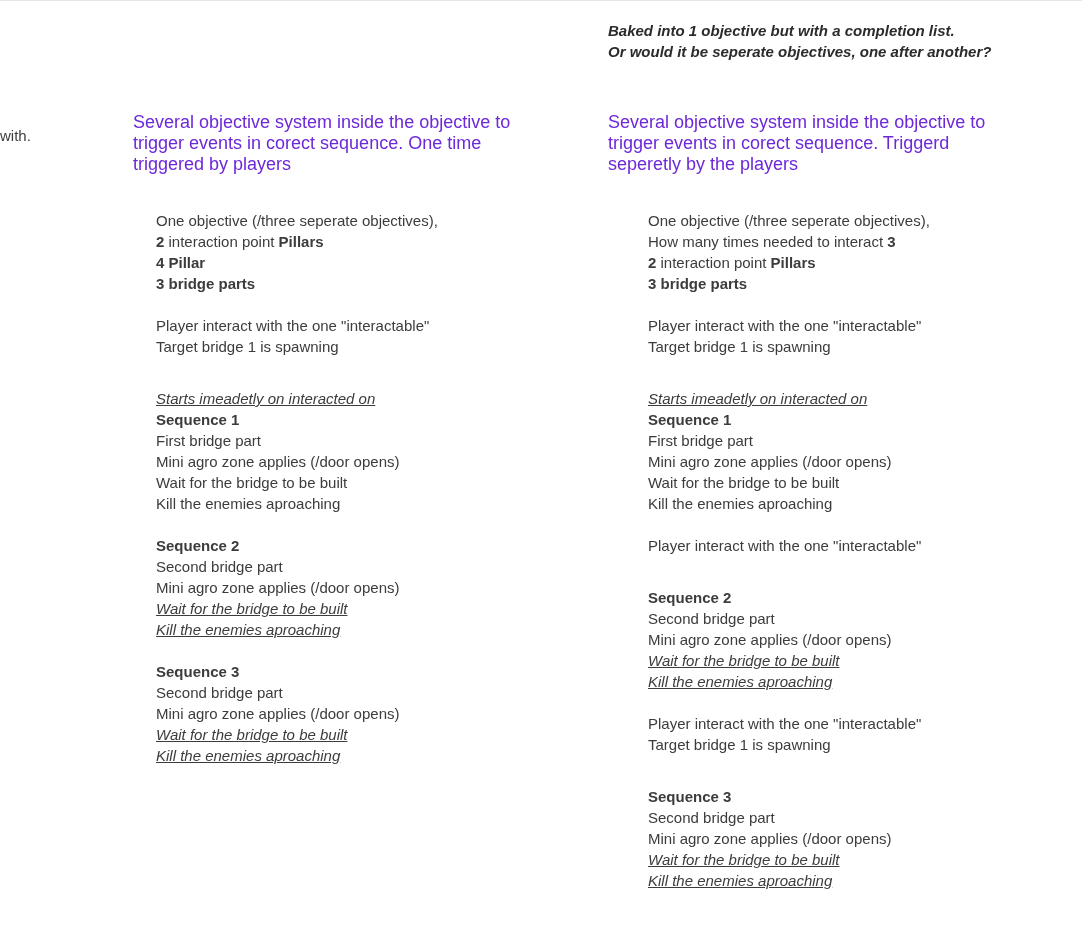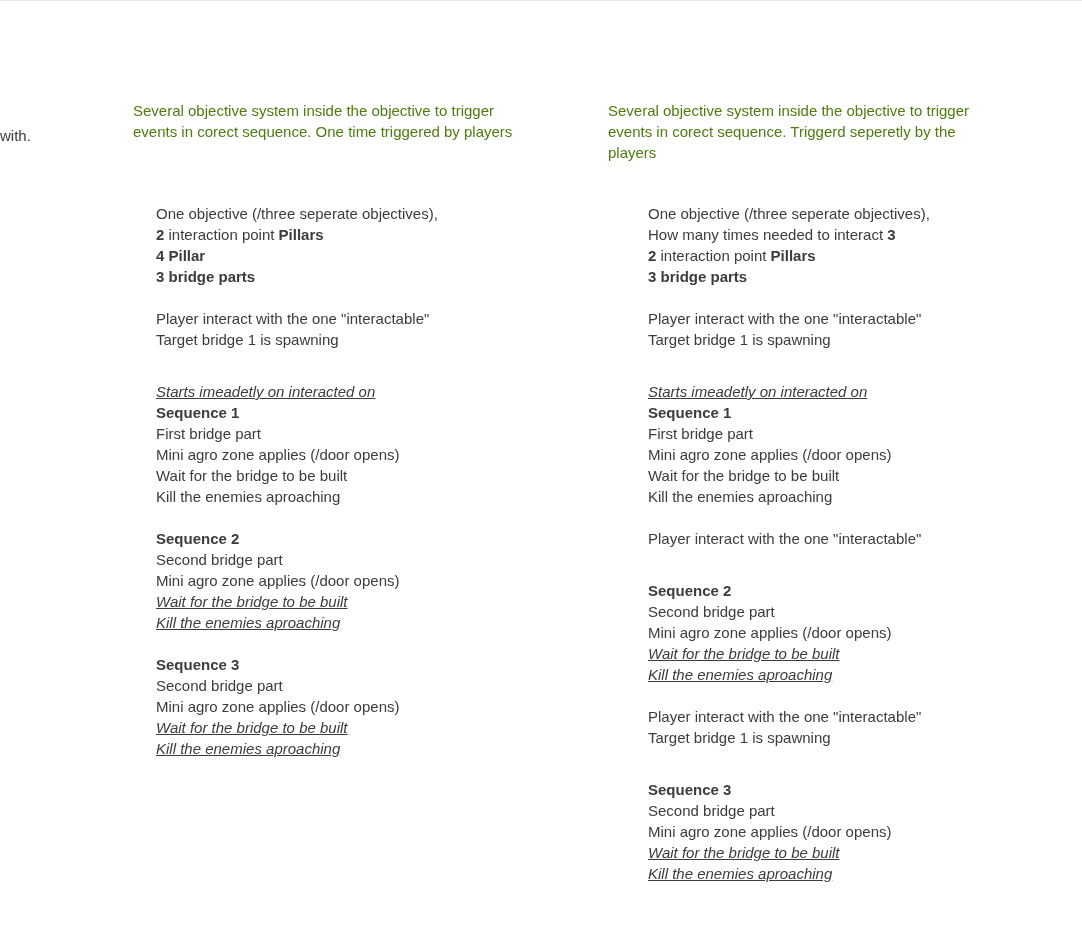--- a/index.html
+++ b/index.html
@@ -54,59 +54,64 @@
     font-weight: bold;
     font-style: italic;
     color: #2b2b2b;
   }
   .header-note div {
     white-space: nowrap;
   }
 
   .intro {
     position: absolute;
-    top: 100px;
+    top: 112px;
     width: 380px;
-    font-size: 15px;
+    font-size: 18px;
     line-height: 21px;
-    color: #4d7c0f;
+    color: #6d28d9;
   }
 
   .body-block {
     position: absolute;
     top: 203px;
     width: 380px;
     font-size: 15px;
     line-height: 21px;
     color: #3c3c3c;
   }
   .col-a .body-block { left: 23px; }
   .col-b .body-block { left: 40px; }
 
   .group {
     margin-bottom: 21px;
+    margin-top: 7px;
   }
   .group.gap-big {
     margin-bottom: 31px;
   }
   .line {
     white-space: nowrap;
   }
   .b { font-weight: bold; }
   .i { font-style: italic; text-decoration: underline; }
 </style>
 </head>
 <body>
 
 <div class="page">
 
   <div class="top-rule"></div>
 
   <div class="fragment-left">with.</div>
 
+  <div class="header-note">
+    <div>Baked into 1 objective but with a completion list.</div>
+    <div>Or would it be seperate objectives, one after another?</div>
+  </div>
 
   <div class="col col-a">
     <div class="intro">Several objective system inside the objective to trigger events in corect sequence. One time triggered by players</div>
     <div class="body-block">
         <div class="group">
           <div class="line">One objective (/three seperate objectives),</div>
           <div class="line"><span class="b">2</span><span> interaction point </span><span class="b">Pillars</span></div>
           <div class="line b">4 Pillar</div>
           <div class="line b">3 bridge parts</div>
         </div>

